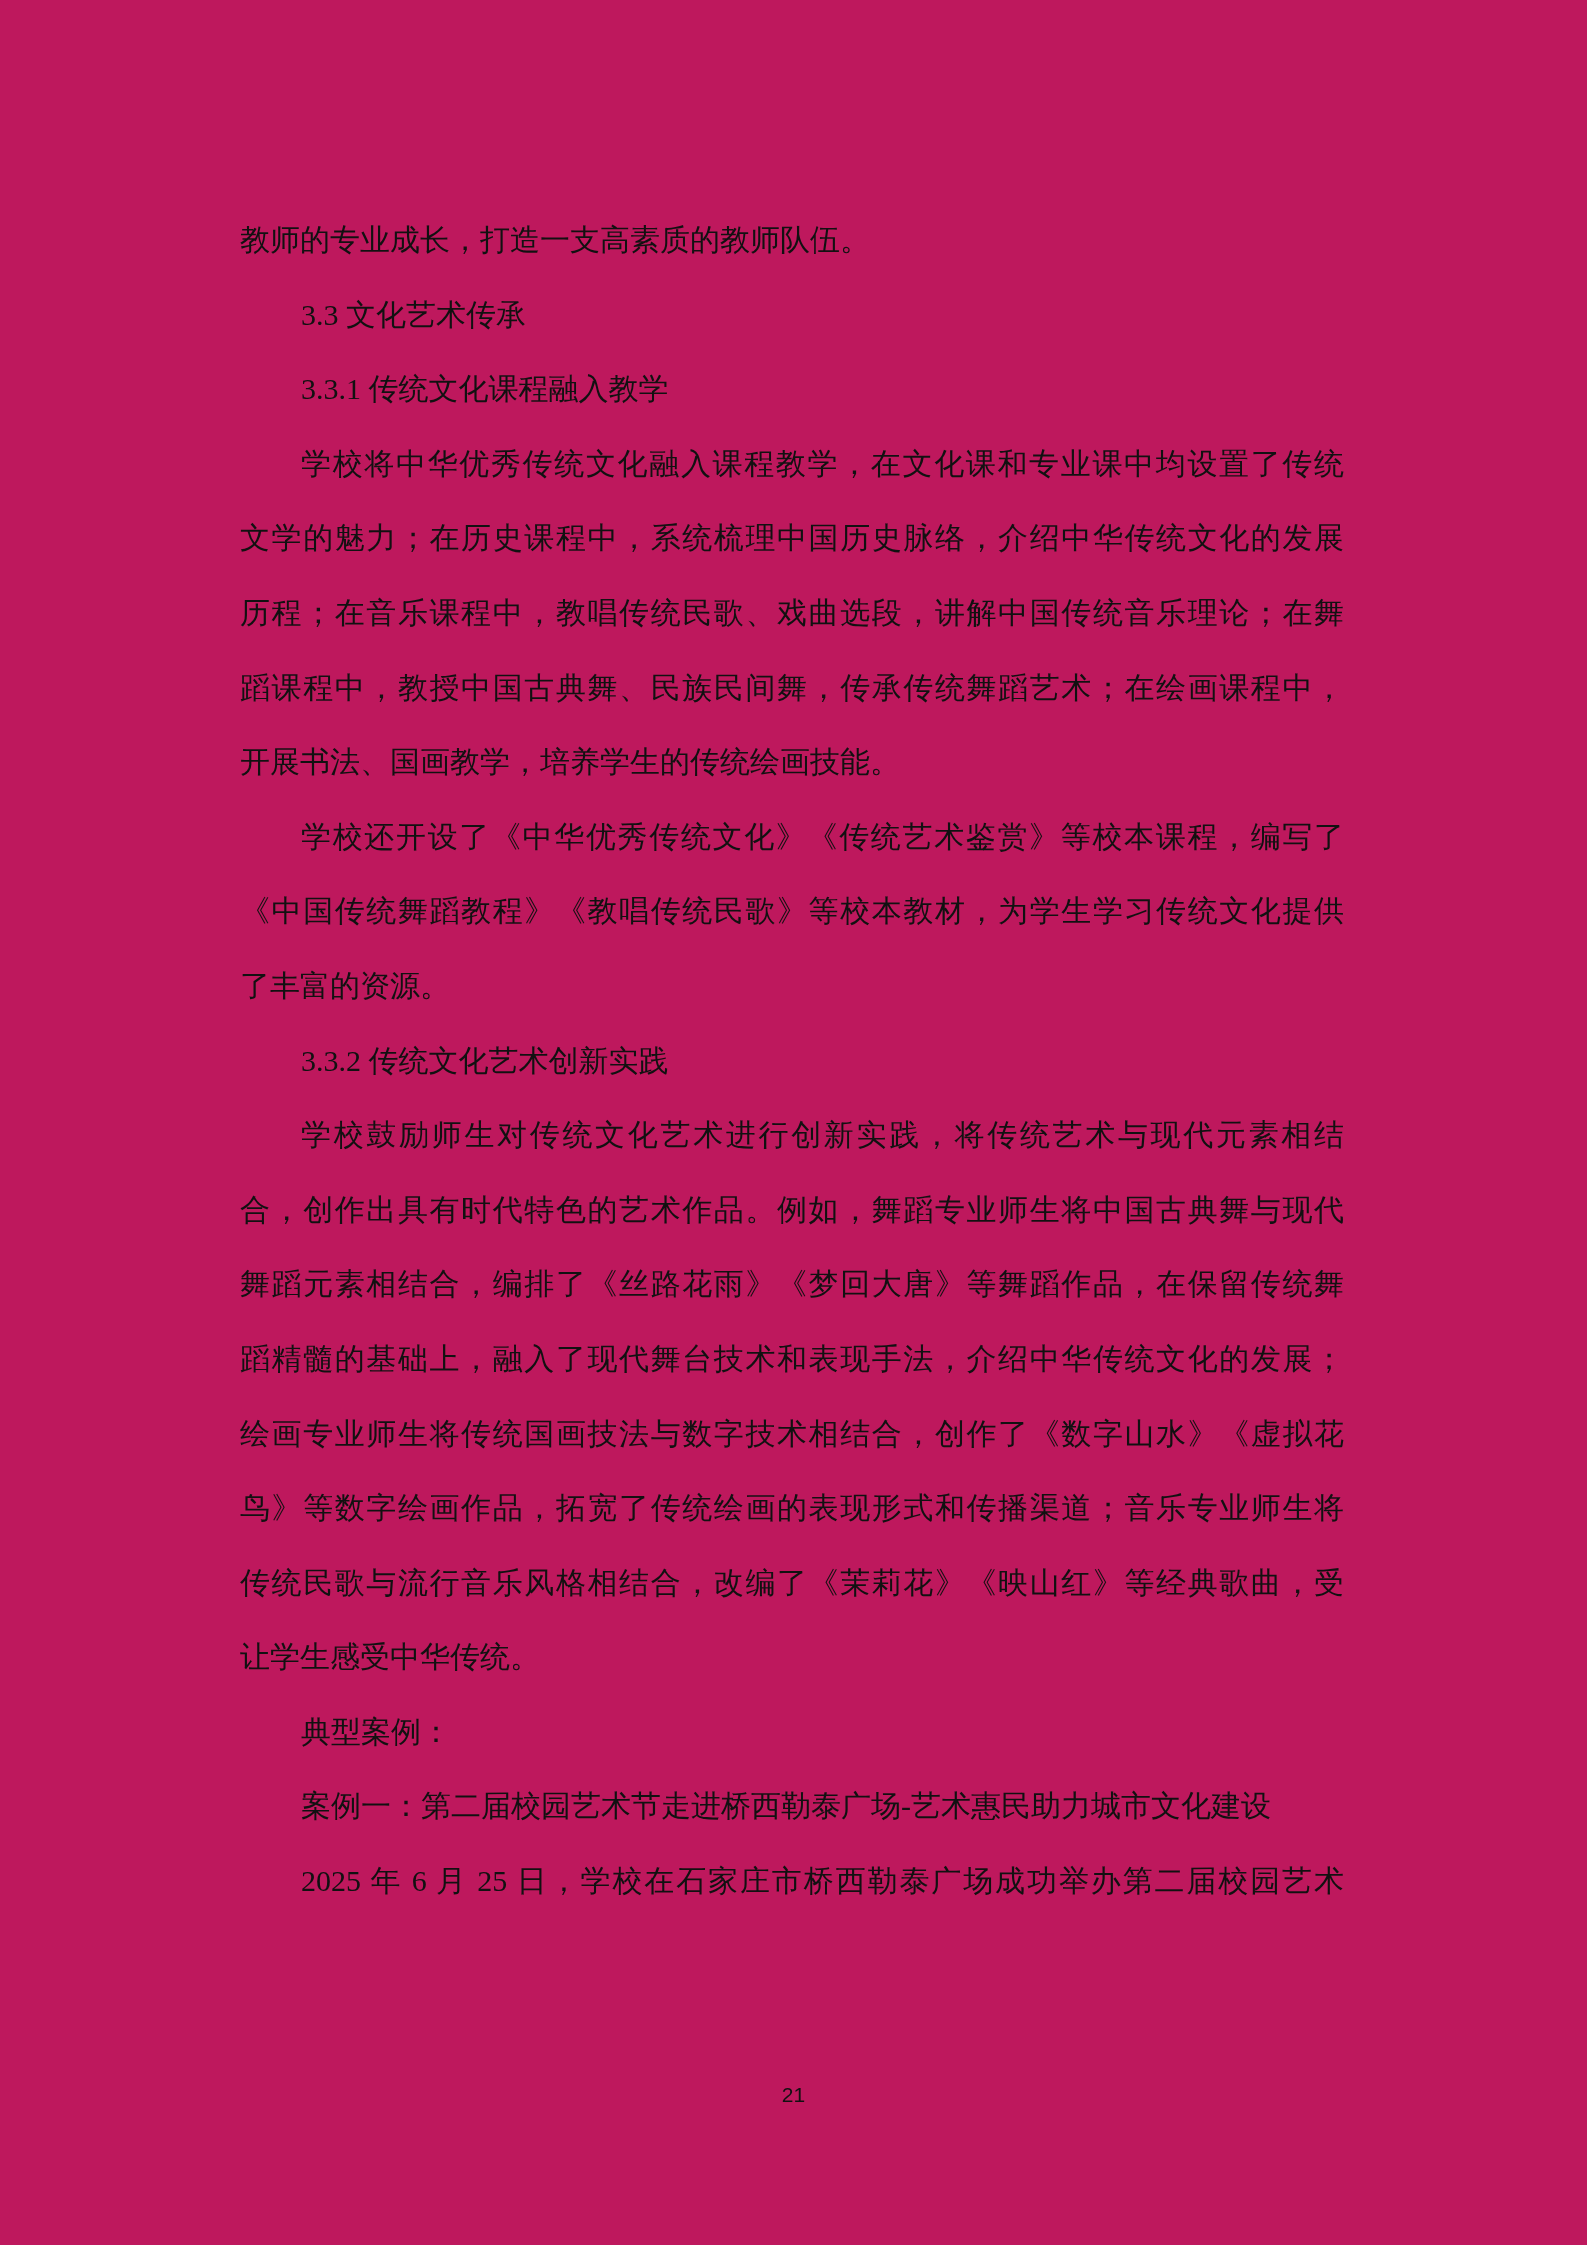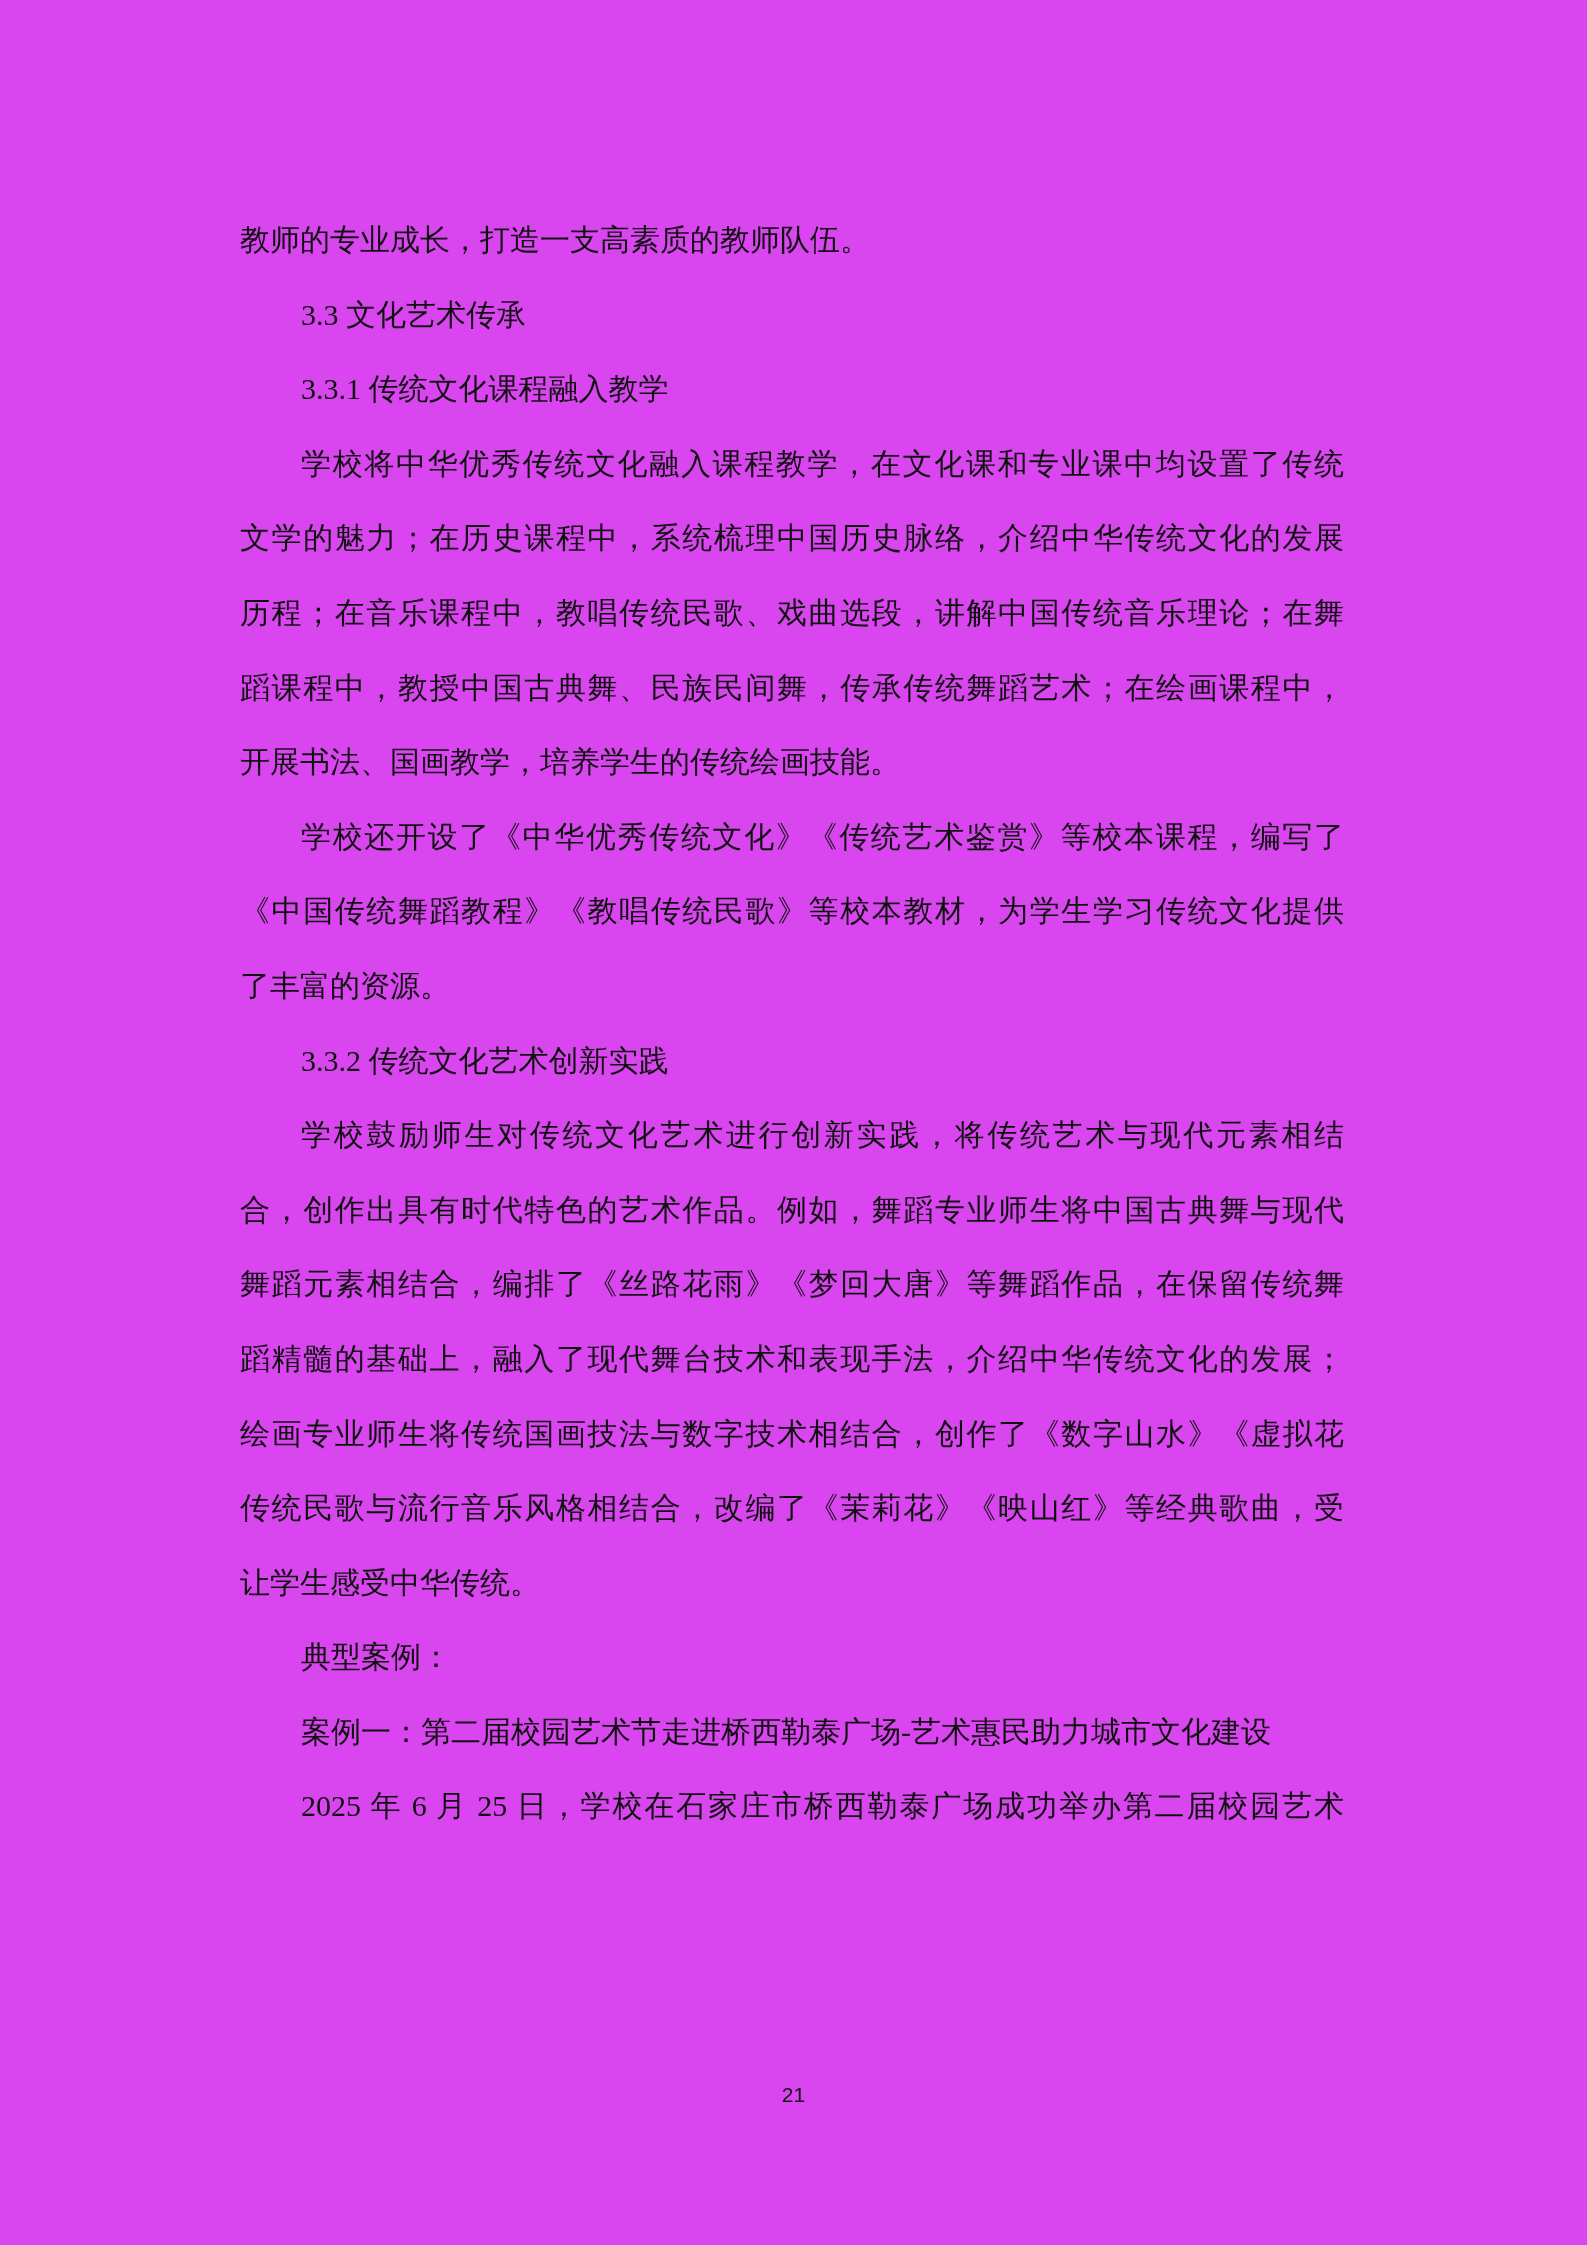--- a/index.html
+++ b/index.html
@@ -4,21 +4,21 @@
 <style>
   html, body {
     margin: 0;
     padding: 0;
     background: #ffffff;
   }
   .page {
     position: relative;
     width: 1587px;
     height: 2245px;
-    background: #d946ef;
+    background: #be185d;
     overflow: hidden;
     font-family: "Liberation Serif", "DejaVu Serif", serif;
     color: #111111;
   }
   .text-column {
     position: absolute;
     left: 240px;
     top: 203px;
     width: 1104px;
   }
@@ -68,20 +68,21 @@
     <div class="line">开展书法、国画教学，培养学生的传统绘画技能。</div>
     <div class="line j ind">学校还开设了《中华优秀传统文化》《传统艺术鉴赏》等校本课程，编写了</div>
     <div class="line j">《中国传统舞蹈教程》《教唱传统民歌》等校本教材，为学生学习传统文化提供</div>
     <div class="line">了丰富的资源。</div>
     <div class="line ind">3.3.2 传统文化艺术创新实践</div>
     <div class="line j ind">学校鼓励师生对传统文化艺术进行创新实践，将传统艺术与现代元素相结</div>
     <div class="line j">合，创作出具有时代特色的艺术作品。例如，舞蹈专业师生将中国古典舞与现代</div>
     <div class="line j">舞蹈元素相结合，编排了《丝路花雨》《梦回大唐》等舞蹈作品，在保留传统舞</div>
     <div class="line j">蹈精髓的基础上，融入了现代舞台技术和表现手法，介绍中华传统文化的发展；</div>
     <div class="line j">绘画专业师生将传统国画技法与数字技术相结合，创作了《数字山水》《虚拟花</div>
+    <div class="line j">鸟》等数字绘画作品，拓宽了传统绘画的表现形式和传播渠道；音乐专业师生将</div>
     <div class="line j">传统民歌与流行音乐风格相结合，改编了《茉莉花》《映山红》等经典歌曲，受</div>
     <div class="line">让学生感受中华传统。</div>
     <div class="line ind">典型案例：</div>
     <div class="line ind">案例一：第二届校园艺术节走进桥西勒泰广场-艺术惠民助力城市文化建设</div>
     <div class="line j ind">2025 年 6 月 25 日，学校在石家庄市桥西勒泰广场成功举办第二届校园艺术</div>
   </div>
 
   <div class="page-number">21</div>
 </div>
 

